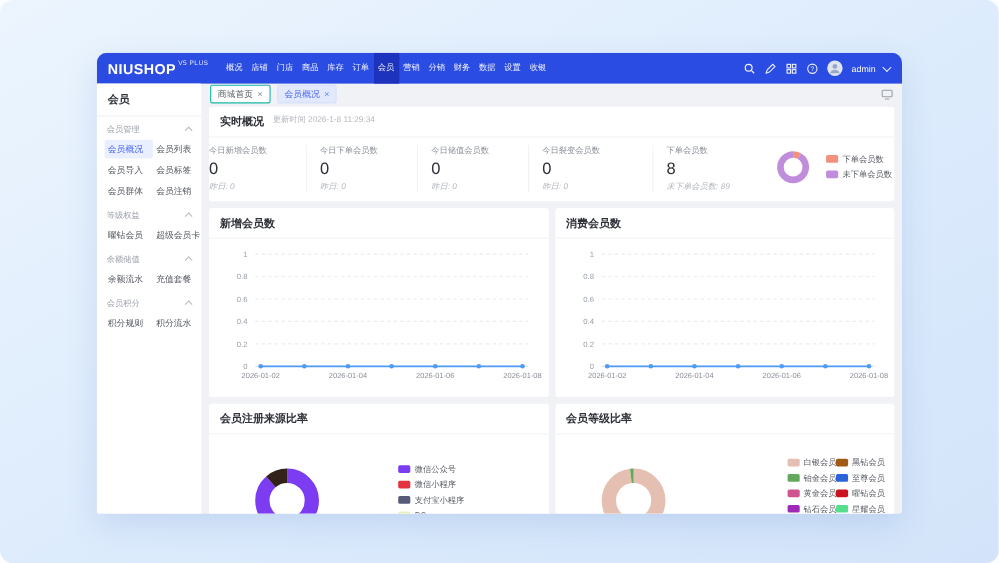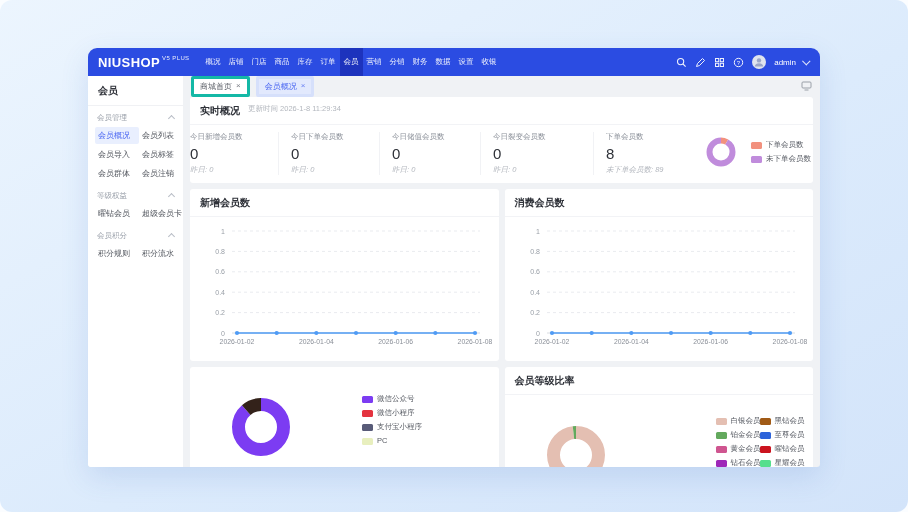--- a/index.html
+++ b/index.html
@@ -30,21 +30,21 @@
   .side-group{padding:5px 7px 1px;}
   .group-head{display:flex;align-items:center;justify-content:space-between;color:#9aa0aa;font-size:7.5px;padding:2px 2px 3px;cursor:pointer;}
   .chev{width:4px;height:4px;border-left:1px solid #b8bdc6;border-top:1px solid #b8bdc6;transform:rotate(45deg);display:inline-block;}
   .group-items{display:grid;grid-template-columns:44px 44px;column-gap:0;}
   .side-item{font-size:8px;color:#53575f;padding:3px 2px 3px 3px;margin:1px 0;border-radius:2px;cursor:pointer;white-space:nowrap;overflow:hidden;text-decoration:none;}
   .side-item.active{color:#4a66f2;background:#e9effe;}
 
   .main{flex:1;display:flex;flex-direction:column;min-width:0;}
   .tabbar{height:20px;display:flex;align-items:center;padding:0 8px;gap:6px;}
   .tab{display:inline-flex;align-items:center;height:15px;padding:0 6px;border-radius:2px;background:#fff;
-    font-size:8px;color:#5a5e66;cursor:pointer;border:3px solid #14b8a6;}
+    font-size:8px;color:#5a5e66;cursor:pointer;border:1px solid #14b8a6;}
   .tab.active{background:#e2e9fd;color:#4a66f2;border-color:#d6e0fb;}
   .tab-close{margin-left:4px;font-size:8px;line-height:8px;opacity:.8;cursor:pointer;}
   .tab-tool{margin-left:auto;display:inline-flex;cursor:pointer;}
 
   .content{padding:1px 7px 0;display:flex;flex-direction:column;gap:6px;overflow:hidden;}
   .panel{background:#fff;border-radius:3px;}
   .panel-head{display:flex;align-items:flex-start;gap:8px;padding:7px 10px 6px;border-bottom:1px solid #f2f3f6;}
   .p-title{font-size:10px;font-weight:bold;color:#2e3138;}
   .p-sub{font-size:7.5px;color:#b3b7be;}
 
@@ -161,20 +161,30 @@
                 <span>等级权益</span>
                 <i class="chev"></i>
               </div>
               <div class="group-items">
                 <a class="side-item">曜钻会员</a>
                 <a class="side-item">超级会员卡</a>
               </div>
             </div>
             <div class="side-group">
               <div class="group-head">
+                <span>余额储值</span>
+                <i class="chev"></i>
+              </div>
+              <div class="group-items">
+                <a class="side-item">余额流水</a>
+                <a class="side-item">充值套餐</a>
+              </div>
+            </div>
+            <div class="side-group">
+              <div class="group-head">
                 <span>会员积分</span>
                 <i class="chev"></i>
               </div>
               <div class="group-items">
                 <a class="side-item">积分规则</a>
                 <a class="side-item">积分流水</a>
               </div>
             </div>
           </div>
       </aside>
@@ -314,20 +324,23 @@
                   <text x="47" y="125" text-anchor="middle" fill="#8a8f98" font-size="6.8">2026-01-02</text>
                   <text x="126.33333333333333" y="125" text-anchor="middle" fill="#8a8f98" font-size="6.8">2026-01-04</text>
                   <text x="205.66666666666666" y="125" text-anchor="middle" fill="#8a8f98" font-size="6.8">2026-01-06</text>
                   <text x="285" y="125" text-anchor="middle" fill="#8a8f98" font-size="6.8">2026-01-08</text>
                 </svg>
             </section>
           </div>
 
           <div class="row">
             <section class="panel pie-panel">
+              <div class="panel-head">
+                <span class="p-title">会员注册来源比率</span>
+              </div>
               <div class="pie-wrap">
                 <svg id="pie1" class="pie-svg" width="130" height="130">
                     <circle cx="65" cy="60" r="22.5" fill="none" stroke="#7c3cf2" stroke-width="13" stroke-dasharray="124.40706908215581 141.3716694115407" stroke-dashoffset="0" transform="rotate(-90 65 60)"></circle>
                     <circle cx="65" cy="60" r="22.5" fill="none" stroke="#33221a" stroke-width="13" stroke-dasharray="16.964600329384883 141.3716694115407" stroke-dashoffset="-124.40706908215581" transform="rotate(-90 65 60)"></circle>
                   </svg>
                 <div class="legend vert" id="legend1">
                     <div class="lg-item">
                       <span class="sw" style="background: rgb(124, 60, 242);"></span>
                       <span>微信公众号</span>
                     </div>

